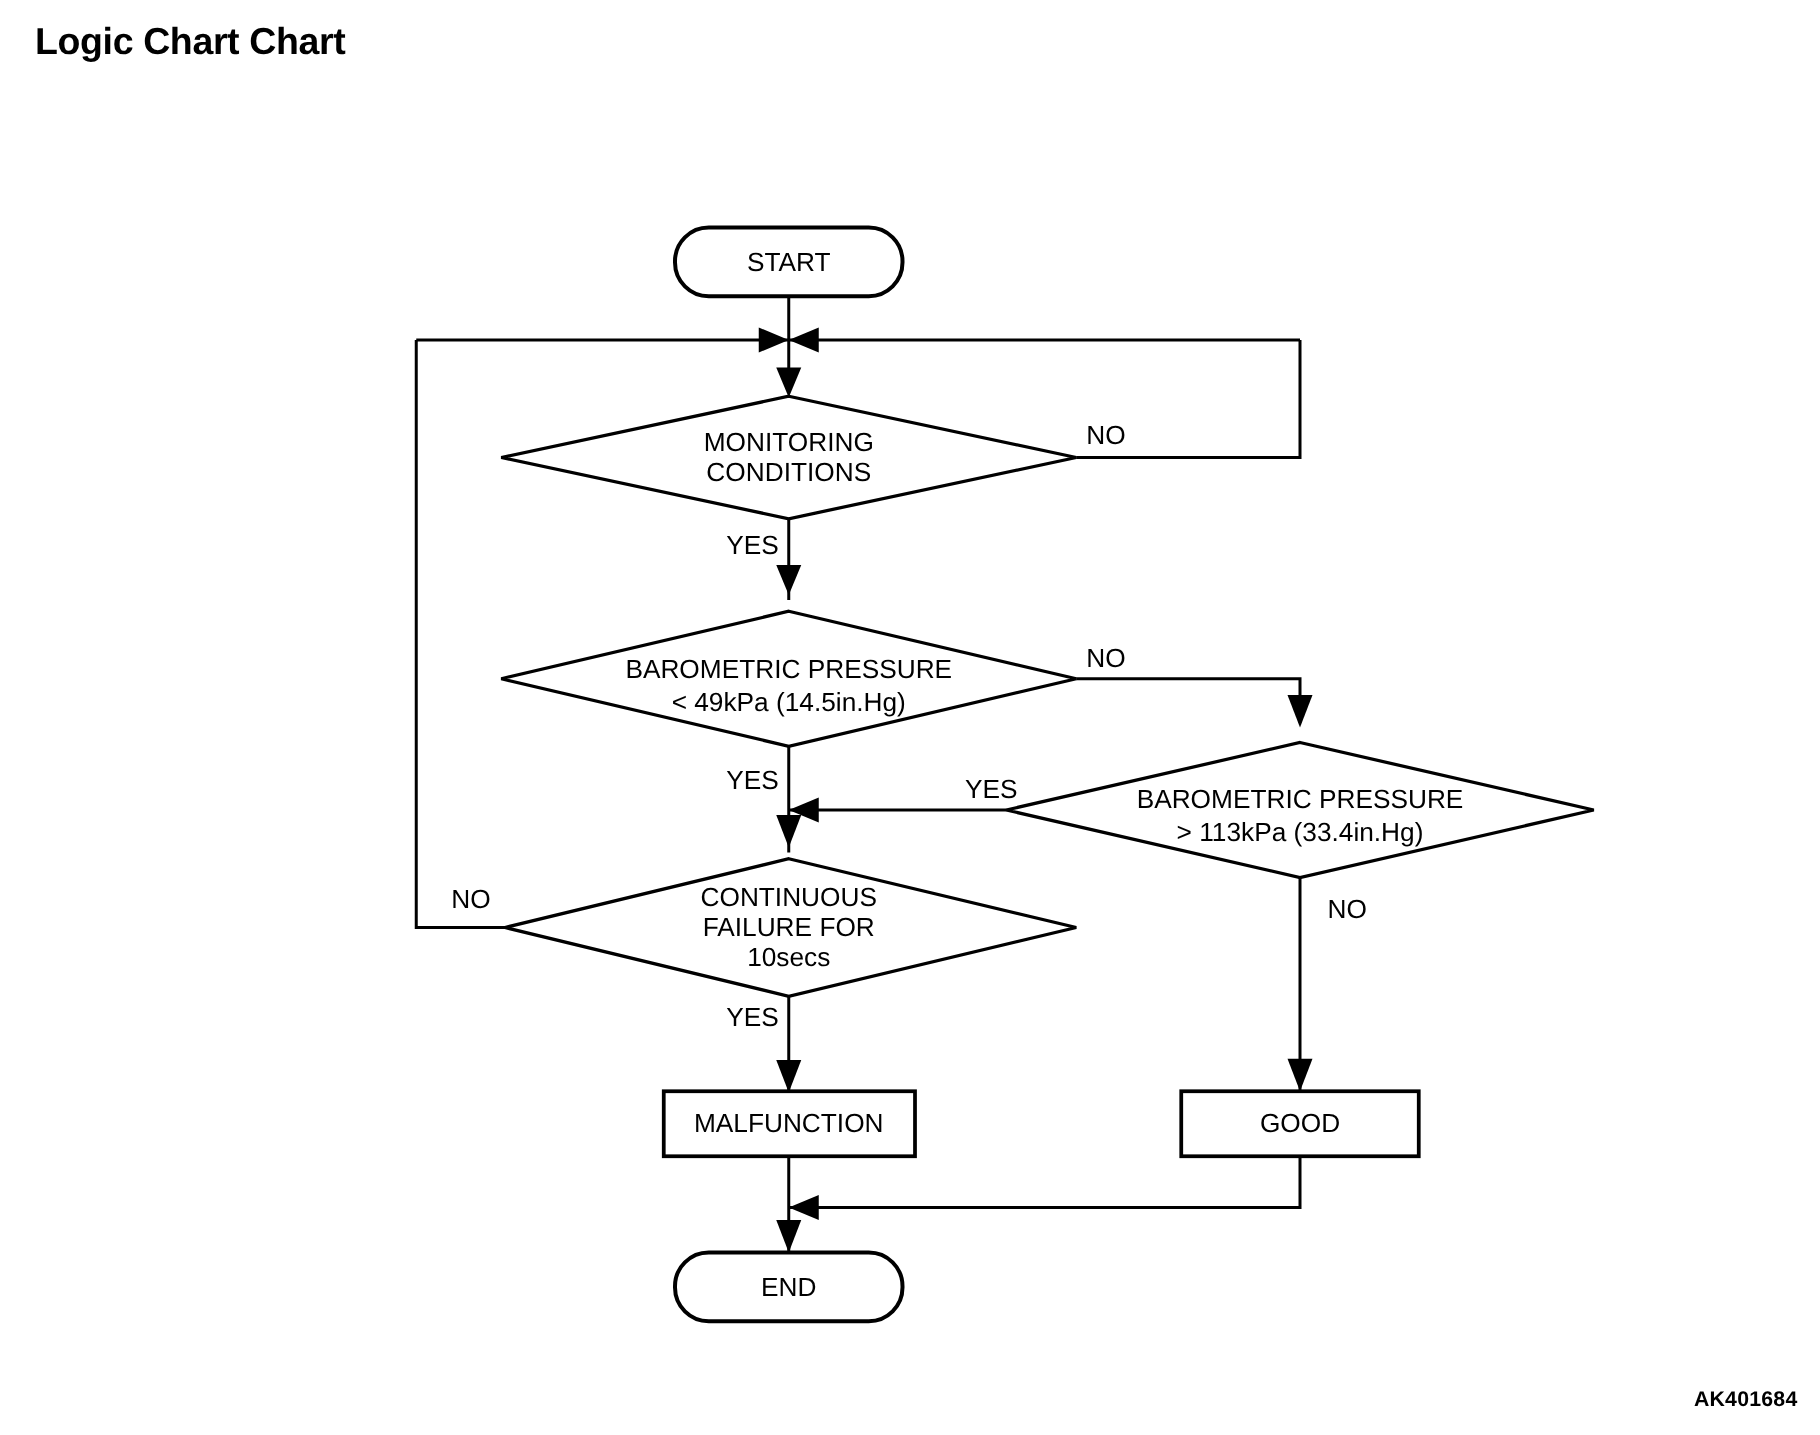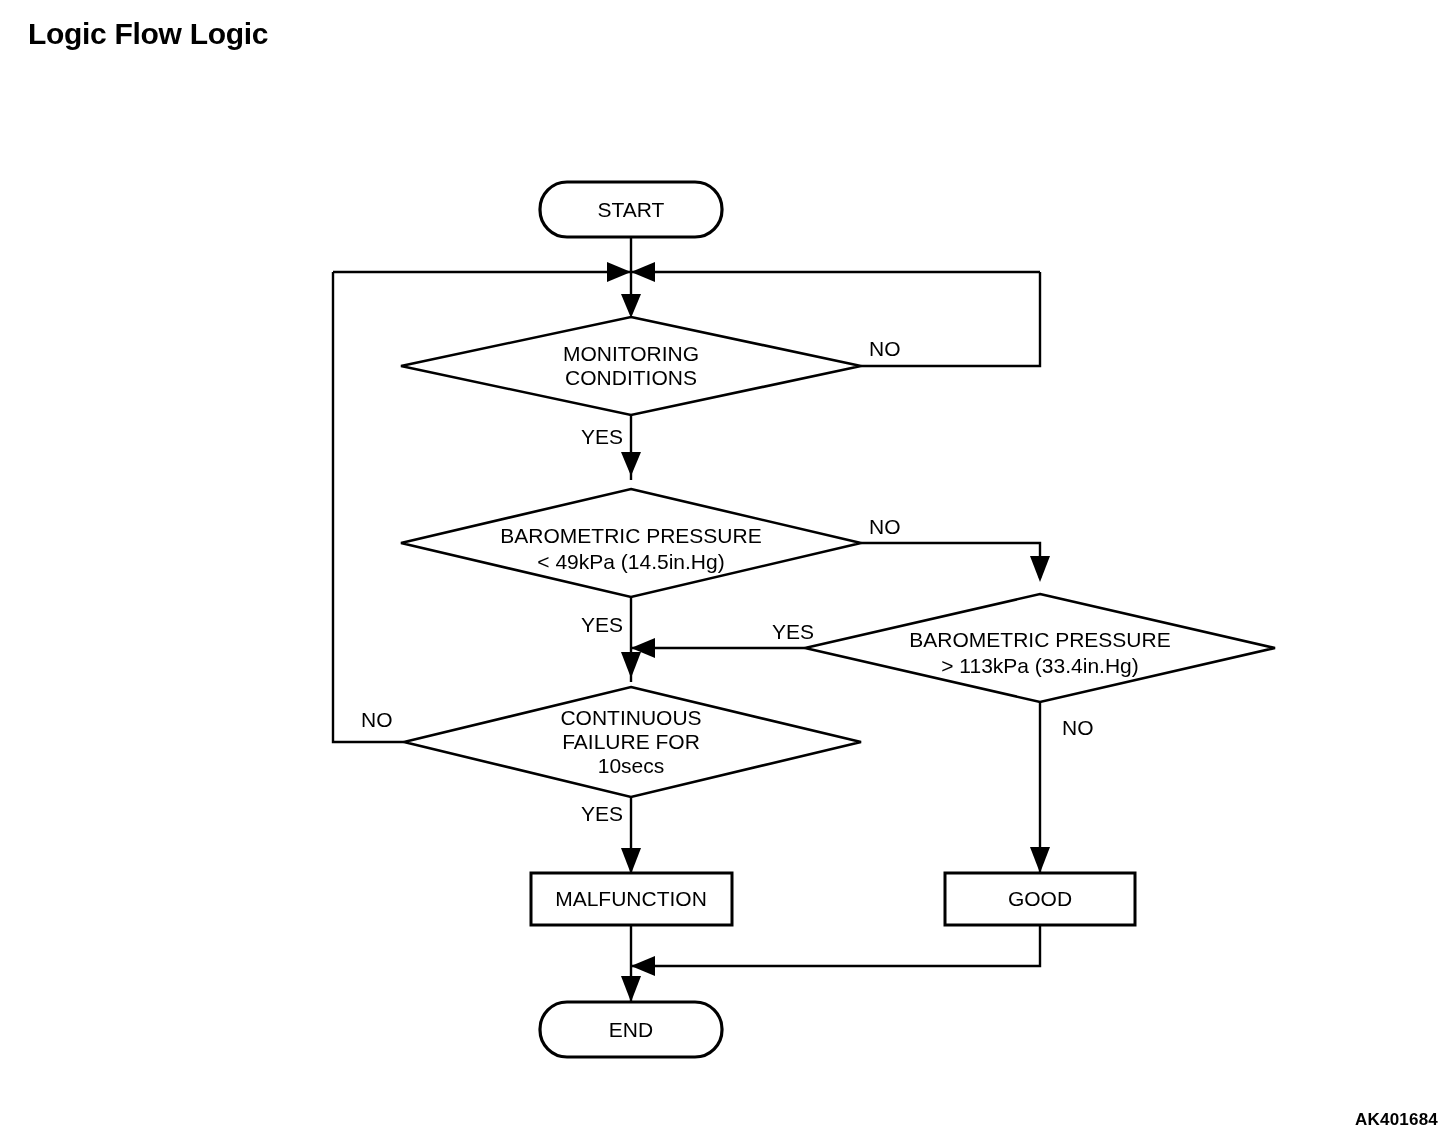--- a/index.html
+++ b/index.html
@@ -73,21 +73,21 @@
     fill: #000000;
     dominant-baseline: middle;
   }
   .edge-label.anchor-start { text-anchor: start; }
   .edge-label.anchor-end { text-anchor: end; }
   .edge-label.anchor-middle { text-anchor: middle; }
 </style>
 </head>
 <body>
 
-<div id="page-title">Logic Flow Logic</div>
+<div id="page-title">Logic Chart Chart</div>
 
 <svg id="flow-svg" width="1456" height="1148" viewBox="0 0 1456 1148">
 
   <g>
     <path class="connector" d="M 631 237 L 631 272"></path>
   </g>
 
   <g>
     <path class="connector" d="M 333 272 L 1040 272"></path>
 

